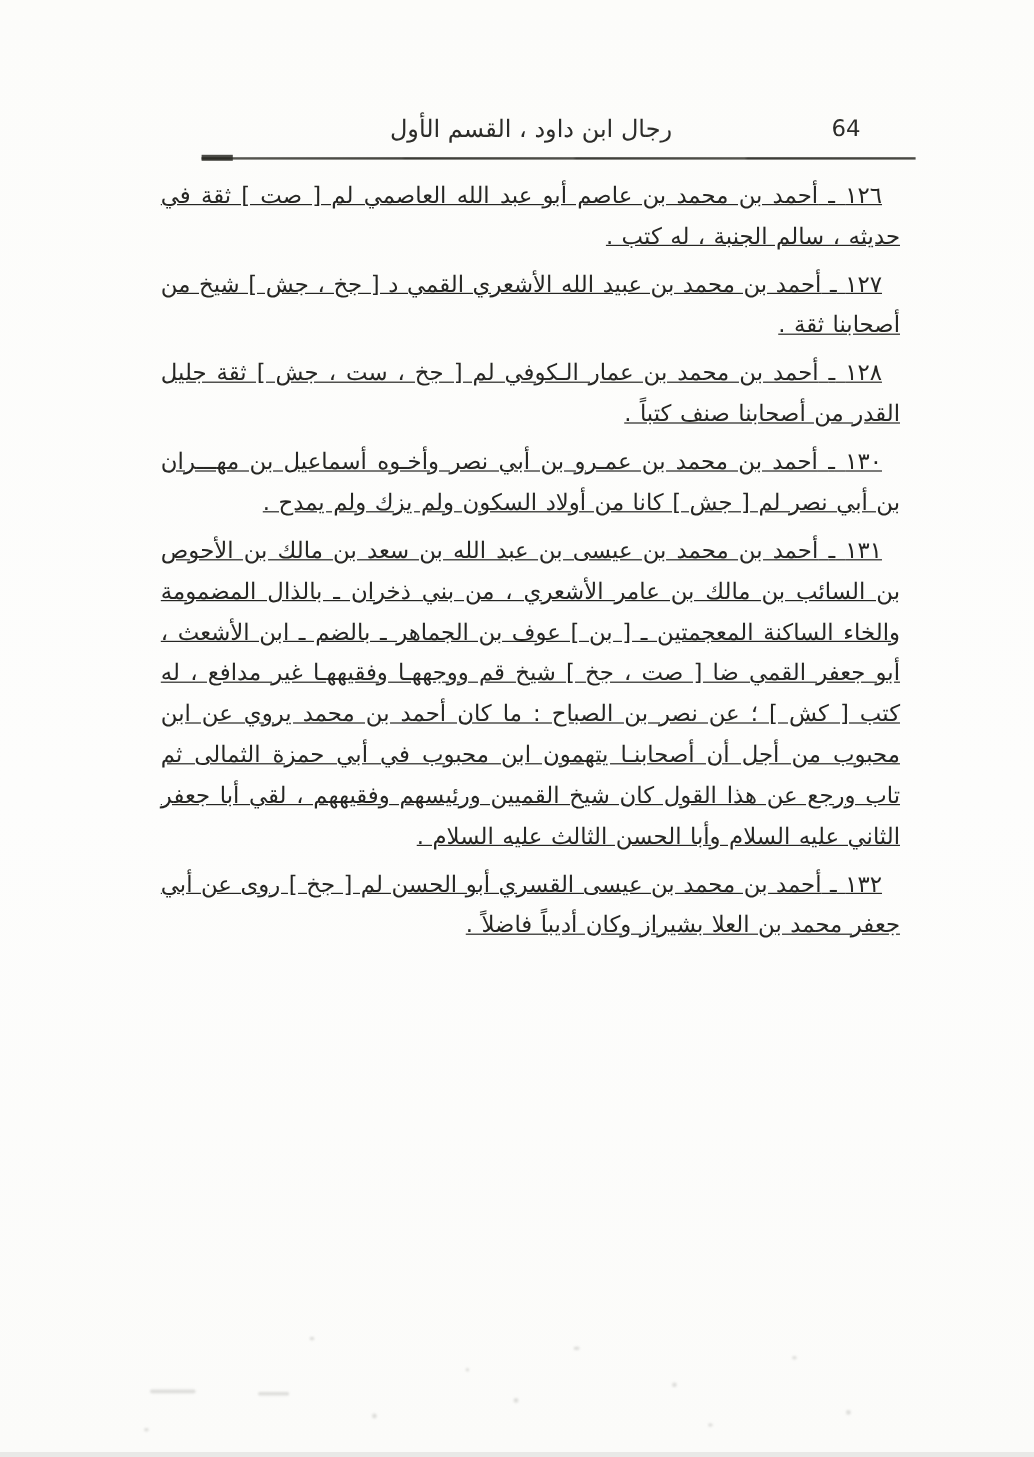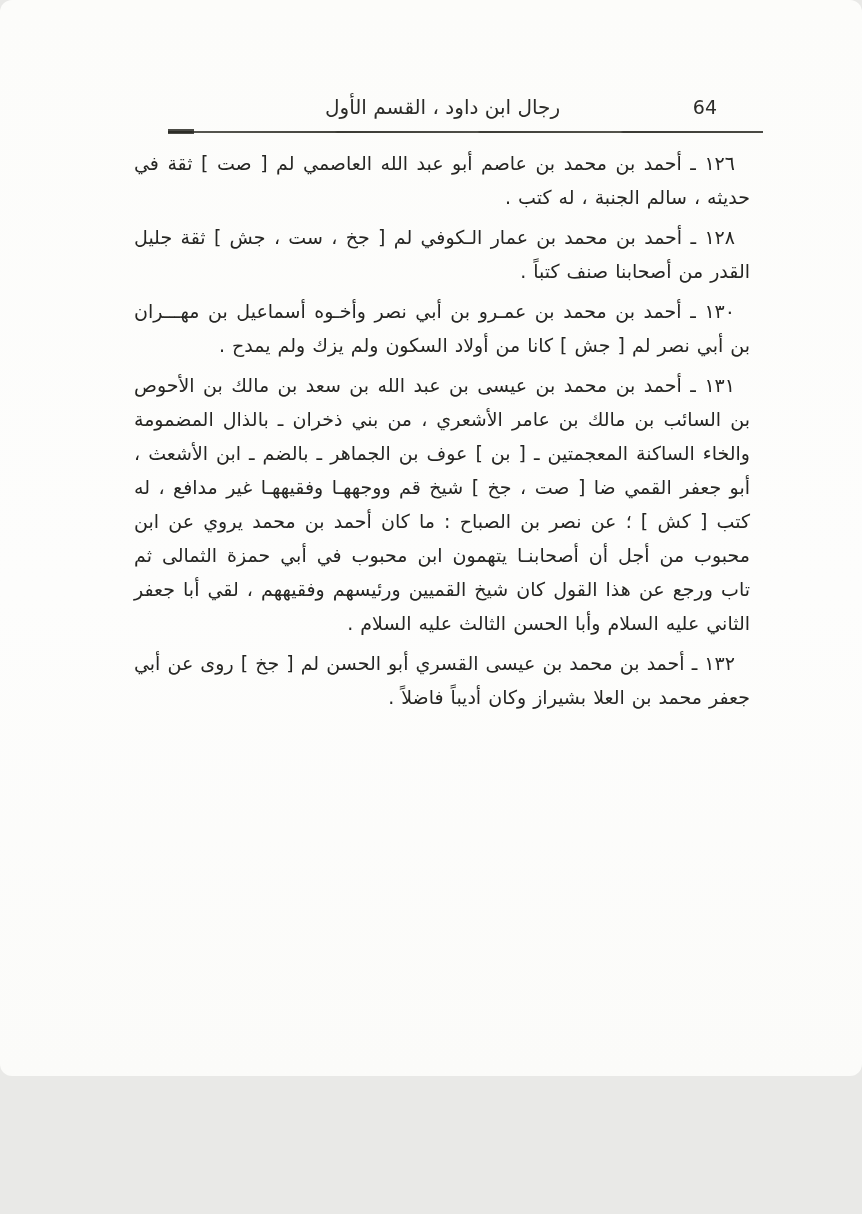--- a/index.html
+++ b/index.html
@@ -3,26 +3,25 @@
 <meta charset="utf-8">
 <style>
   html, body {
     margin: 0;
     padding: 0;
     background: #e9e9e7;
   }
   .page {
     position: relative;
     width: 862px;
-    height: 1076px;
+    height: 1210px;
     margin: 0 auto;
     background: linear-gradient(180deg, #fcfcfa 0%, #fdfdfc 55%, #fbfbf9 100%);
     overflow: hidden;
     font-family: "DejaVu Sans", sans-serif;
-    border-radius: 12px;
   }
 
   
   .page-header {
     position: absolute;
     top: 88px;
     left: 135px;
     right: 112px;
     height: 38px;
     direction: rtl;
@@ -77,20 +76,21 @@
     direction: rtl;
     text-align: justify;
     font-size: 19px;
     line-height: 34px;
     color: #262623;
   }
   p.entry {
     margin: 0 0 6px 0;
     text-indent: 15px;
     word-spacing: 1px;
+    text-decoration: underline;
   }
   p.entry .num {
     letter-spacing: 1px;
   }
 
   
   .speck {
     position: absolute;
     border-radius: 50%;
     background: rgba(70, 70, 64, 0.16);
@@ -106,20 +106,21 @@
     <div class="running-title">رجال ابن داود ، القسم الأول</div>
     <div class="page-number">64</div>
   </header>
 
   <div class="header-rule"></div>
 
   <main class="text-block">
 
     <p class="entry"><span class="num">١٢٦</span> <span class="dash">ـ</span> <span>أحمد بن محمد بن عاصم أبو عبد الله العاصمي لم [ صت ] ثقة في حديثه ، سالم الجنبة ، له كتب .</span></p>
 
+    <p class="entry"><span class="num">١٢٧</span> <span class="dash">ـ</span> <span>أحمد بن محمد بن عبيد الله الأشعري القمي د [ جخ ، جش ] شيخ من أصحابنا ثقة .</span></p>
 
     <p class="entry"><span class="num">١٢٨</span> <span class="dash">ـ</span> <span>أحمد بن محمد بن عمار الـكوفي لم [ جخ ، ست ، جش ] ثقة جليل القدر من أصحابنا صنف كتباً .</span></p>
 
 
     <p class="entry"><span class="num">١٣٠</span> <span class="dash">ـ</span> <span>أحمد بن محمد بن عمـرو بن أبي نصر وأخـوه أسماعيل بن مهـــران بن أبي نصر لم [ جش ] كانا من أولاد السكون ولم يزك ولم يمدح .</span></p>
 
     <p class="entry"><span class="num">١٣١</span> <span class="dash">ـ</span> <span>أحمد بن محمد بن عيسى بن عبد الله بن سعد بن مالك بن الأحوص بن السائب بن مالك بن عامر الأشعري ، من بني ذخران ـ بالذال المضمومة والخاء الساكنة المعجمتين ـ [ بن ] عوف بن الجماهر ـ بالضم ـ ابن الأشعث ، أبو جعفر القمي ضا [ صت ، جخ ] شيخ قم ووجههـا وفقيههـا غير مدافع ، له كتب [ كش ] ؛ عن نصر بن الصباح : ما كان أحمد بن محمد يروي عن ابن محبوب من أجل أن أصحابنـا يتهمون ابن محبوب في أبي حمزة الثمالى ثم تاب ورجع عن هذا القول كان شيخ القميين ورئيسهم وفقيههم ، لقي أبا جعفر الثاني عليه السلام وأبا الحسن الثالث عليه السلام .</span></p>
 
     <p class="entry"><span class="num">١٣٢</span> <span class="dash">ـ</span> <span>أحمد بن محمد بن عيسى القسري أبو الحسن لم [ جخ ] روى عن أبي جعفر محمد بن العلا بشيراز وكان أديباً فاضلاً .</span></p>
 

